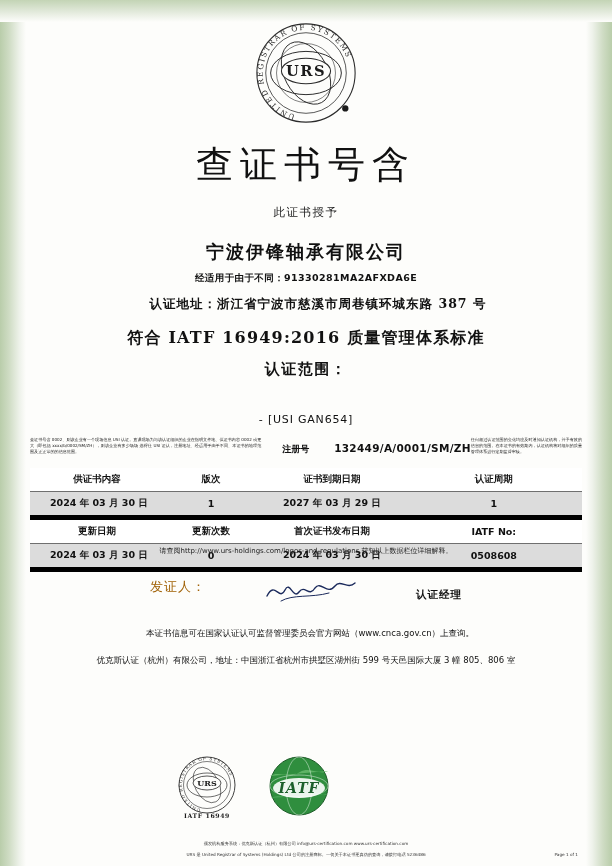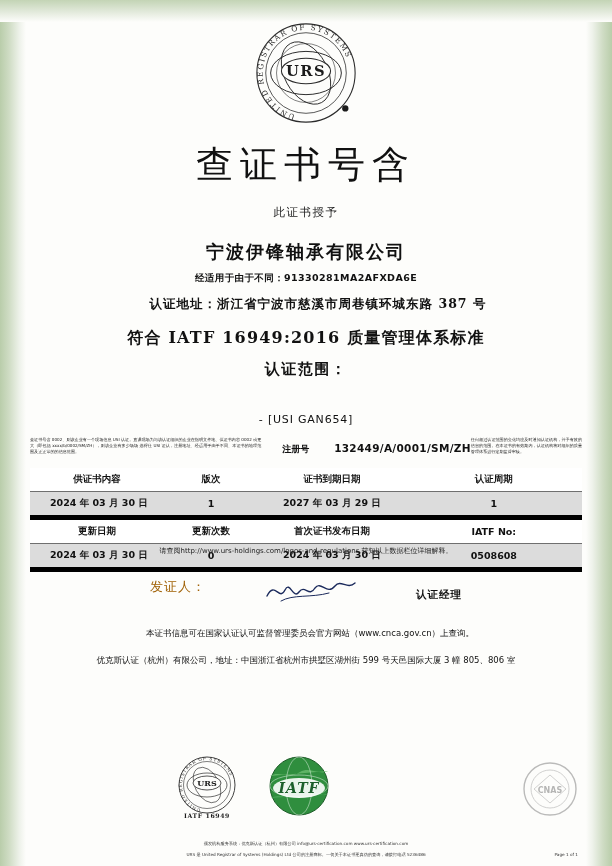--- a/index.html
+++ b/index.html
@@ -482,27 +482,19 @@
           <circle cx="37" cy="32" r="29" fill="none" stroke="#1d5c28" stroke-width="1"></circle>
           <path d="M8,22 C18,16 26,26 38,18 C48,12 58,22 66,17" fill="#6fbf73" opacity="0.75"></path>
           <path d="M9,44 C20,38 30,48 44,40 C54,34 62,44 66,40" fill="#4aa85a" opacity="0.8"></path>
           <ellipse cx="37" cy="32" rx="29" ry="11" fill="none" stroke="#e9f5ea" stroke-width="0.7" opacity="0.7"></ellipse>
           <ellipse cx="37" cy="32" rx="13" ry="29" fill="none" stroke="#e9f5ea" stroke-width="0.7" opacity="0.7"></ellipse>
           <ellipse cx="37" cy="34" rx="26" ry="10" fill="#ffffff" opacity="0.9"></ellipse>
           <text x="37" y="39" text-anchor="middle" font-family="DejaVu Serif, serif" font-size="14" font-style="italic" font-weight="bold" fill="#1b5e2a" letter-spacing="1">IATF</text>
         </svg>
       </div>
 
-      <div class="logo-cnas">
-        <svg viewBox="0 0 60 58" width="60" height="58">
-          <circle cx="30" cy="29" r="26" fill="none" stroke="#7a7a7a" stroke-width="1.4"></circle>
-          <circle cx="30" cy="29" r="19" fill="none" stroke="#8d8d8d" stroke-width="0.8"></circle>
-          <path d="M14,29 L30,15 L46,29 L30,43 Z" fill="none" stroke="#8d8d8d" stroke-width="0.8"></path>
-          <text x="30" y="33" text-anchor="middle" font-family="DejaVu Sans, sans-serif" font-size="8" font-weight="bold" fill="#6f6f6f">CNAS</text>
-        </svg>
-      </div>
     </div>
 
     <div class="footer-note">颁发机构服务系统：优克斯认证（杭州）有限公司 info@urs-certification.com  www.urs-certification.com</div>
     <div class="footer-line2">URS 是 United Registrar of Systems (Holdings) Ltd 公司的注册商标。一切关于本证书更真伪的查询，请拨打电话 5236486</div>
     <div class="page-num">Page 1 of 1</div>
   </div>
 </div>
 
 </body></html>

